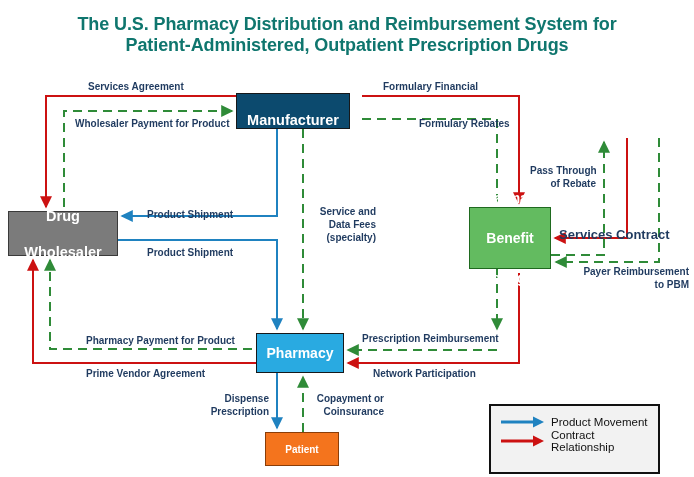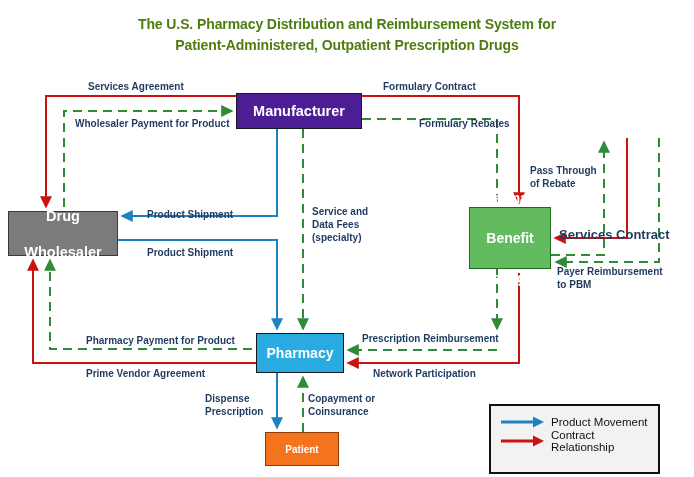--- a/index.html
+++ b/index.html
@@ -1,45 +1,45 @@
 <!DOCTYPE html>
 <html><head>
 <meta charset="utf-8">
 <style>
   html,body{margin:0;padding:0;background:#ffffff;}
   body{width:694px;height:477px;overflow:hidden;
        font-family:"Liberation Sans",sans-serif;}
   #stage{position:relative;width:694px;height:477px;background:#fff;}
 
   .title{position:absolute;left:0;top:14px;width:694px;text-align:center;
-         color:#4d7c0f;font-weight:bold;font-size:14px;line-height:21px;
+         color:#0f766e;font-weight:bold;font-size:18px;line-height:21px;
          letter-spacing:-0.1px;}
 
   svg.wires{position:absolute;left:0;top:0;width:694px;height:477px;}
 
   .node{position:absolute;display:flex;align-items:center;justify-content:center;
         text-align:center;color:#ffffff;font-weight:bold;box-sizing:border-box;}
   .node span{display:block;width:100%;}
 
-  #node-manufacturer{left:236px;top:93px;width:126px;height:36px;
-      background:#4c1d95;border:1.5px solid #16181a;font-size:14.5px;}
+  #node-manufacturer{left:236px;top:93px;width:114px;height:36px;
+      background:#0c4a6e;border:1.5px solid #16181a;font-size:14.5px;align-items:flex-end;}
   #node-wholesaler{left:8px;top:211px;width:110px;height:45px;
       background:#7b7b7b;border:1.5px solid #3a3a3a;font-size:14.5px;line-height:18px;}
   #node-pbm{left:469px;top:207px;width:82px;height:62px;
       background:#63bb60;border:1.5px solid #1f6a1f;font-size:14px;line-height:20px;}
   #node-payer{left:576px;top:92px;width:103px;height:46px;
       background:#1f7a35;border:1.5px solid #14451c;font-size:13.5px;line-height:18px;}
   #node-pharmacy{left:256px;top:333px;width:88px;height:40px;
       background:#29aae1;border:1.5px solid #16181a;font-size:14px;}
   #node-patient{left:265px;top:432px;width:74px;height:34px;
       background:#f4741d;border:1.5px solid #8a3d08;font-size:10px;}
 
   .lbl{position:absolute;color:#1f3a5f;font-weight:bold;font-size:10px;
        line-height:13px;white-space:nowrap;}
-  .lbl.ctr{text-align:left;}
+  .lbl.ctr{text-align:right;}
 
   #legend{position:absolute;left:489px;top:404px;width:171px;height:70px;
           background:#f2f2f2;border:2px solid #111;box-sizing:border-box;
           padding:6px 0 0 0;}
   .lg-row{display:flex;align-items:center;height:19px;padding-left:8px;}
   .lg-key{width:48px;height:14px;position:relative;flex:none;}
   .lg-txt{color:#111;font-size:11.5px;font-weight:normal;margin-left:4px;}
 </style>
 </head>
 <body>
@@ -125,21 +125,21 @@
   </div>
 
   <div class="node" id="node-patient">
     <span>Patient</span>
   </div>
 
   <div class="lbl" style="left:88px;top:80px;">Services Agreement</div>
 
   <div class="lbl" style="left:75px;top:117px;">Wholesaler Payment for Product</div>
 
-  <div class="lbl" style="left:383px;top:80px;">Formulary Contract</div>
+  <div class="lbl" style="left:383px;top:80px;">Formulary Financial</div>
 
   <div class="lbl" style="left:383px;top:117px;margin-left:36px;">Formulary Rebates</div>
 
   <div class="lbl" style="left:147px;top:208px;">Product Shipment</div>
 
   <div class="lbl" style="left:147px;top:246px;">Product Shipment</div>
 
   <div class="lbl ctr" style="left:312px;top:205px;width:64px;">
     <div>Service and</div>
     <div>Data Fees</div>

